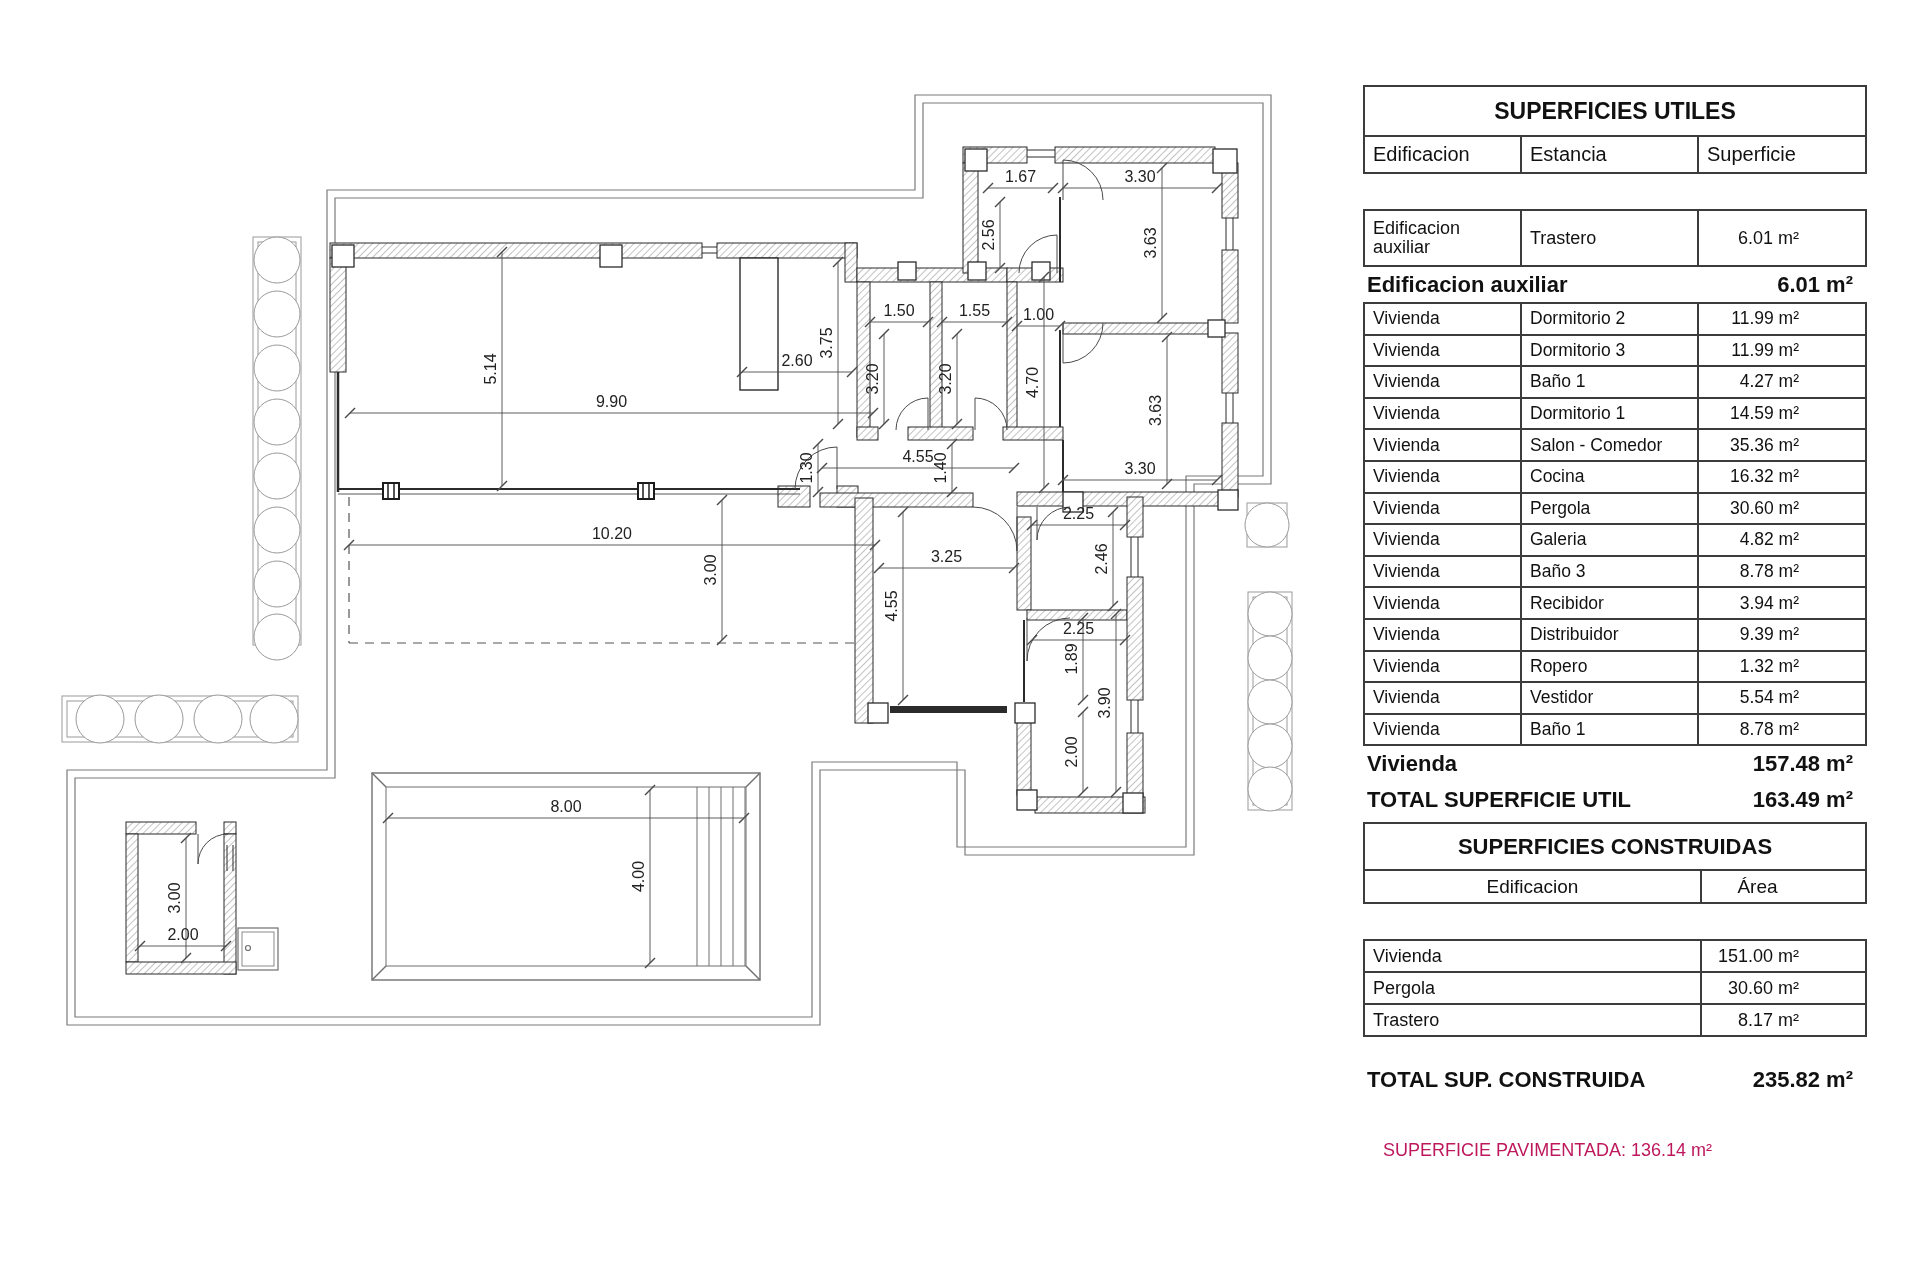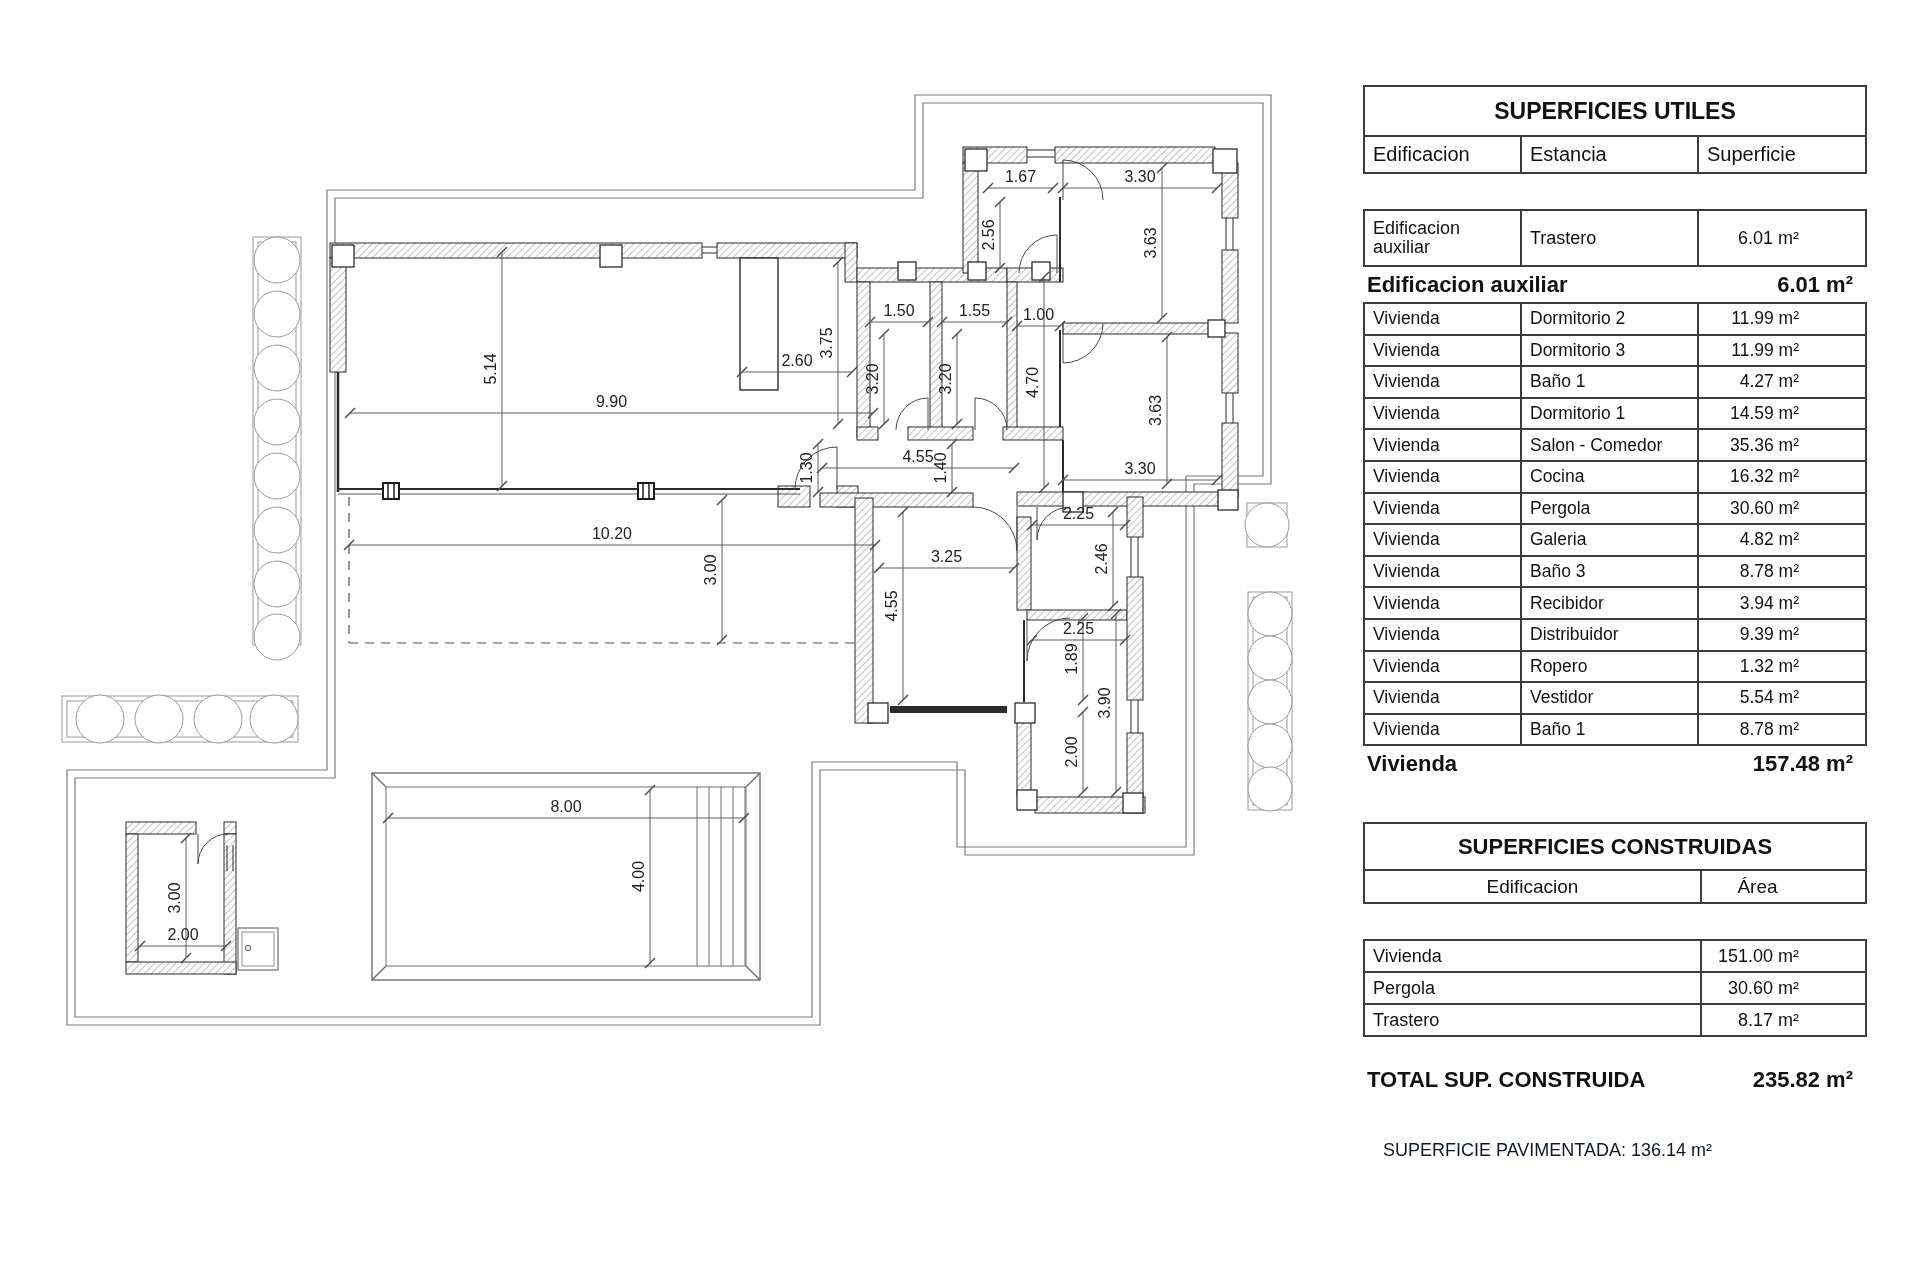--- a/index.html
+++ b/index.html
@@ -517,20 +517,24 @@
         <div class="cellrow u3" style="height: 29.6px; font-size: 17.5px;">
           <div class="cell">Vivienda</div>
           <div class="cell">Baño 1</div>
           <div class="cell num">8.78 m²</div>
         </div>
       </div>
     <div class="plainrow" style="height:36px;font-size:22px;">
       <span>Vivienda</span>
       <span style="padding-right:10px;">157.48 m²</span>
     </div>
+    <div class="plainrow" style="height:36px;font-size:22px;">
+      <span>TOTAL SUPERFICIE UTIL</span>
+      <span style="padding-right:10px;">163.49 m²</span>
+    </div>
   </div>
 
   <div class="tbl" style="left:1363px;top:822px;">
     <div class="cellrow first" style="grid-template-columns:1fr;height:45px;">
       <div class="titlecell" style="font-size:22px;">SUPERFICIES CONSTRUIDAS</div>
     </div>
     <div class="cellrow c2" style="height:31px;font-size:19px;">
       <div class="cell ctr">Edificacion</div>
       <div class="cell ctr">Área</div>
     </div>
@@ -547,14 +551,14 @@
           <div class="cell">Trastero</div>
           <div class="cell num">8.17 m²</div>
         </div>
       </div>
     <div class="plainrow" style="height:36px;font-size:22px;margin-top:25px;">
       <span>TOTAL SUP. CONSTRUIDA</span>
       <span style="padding-right:10px;">235.82 m²</span>
     </div>
   </div>
 
-  <div style="position:absolute;left:1383px;top:1140px;font-size:18px;color:#0f172a;">SUPERFICIE PAVIMENTADA: 136.14 m²</div>
+  <div style="position:absolute;left:1383px;top:1140px;font-size:18px;color:#be185d;">SUPERFICIE PAVIMENTADA: 136.14 m²</div>
 </div>
 
 </body></html>

